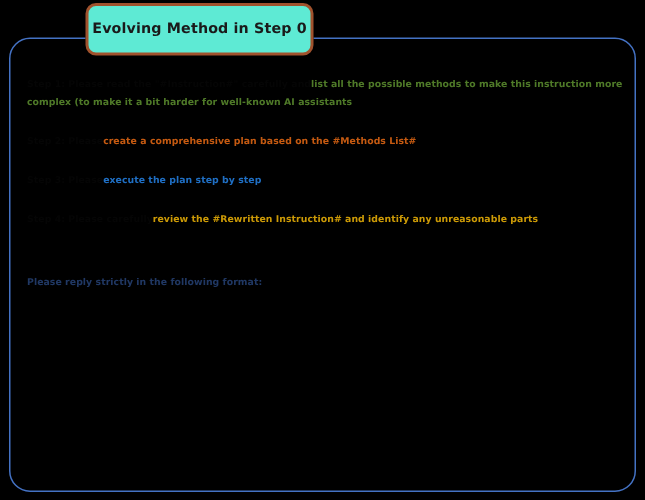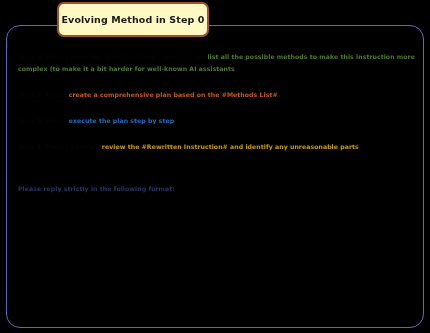--- a/index.html
+++ b/index.html
@@ -30,21 +30,21 @@
     width:152px;height:9px;
     background:#000000;
   }
 
   
   .badge{
     position:absolute;
     left:57px;top:2px;
     width:152px;height:35px;
     box-sizing:border-box;
-    background:#fef9c3;
+    background:#5eead4;
     border:2px solid #a0522d;
     border-radius:7px;
     display:flex;flex-direction:column;
     align-items:center;justify-content:center;
     line-height:1.18;
   }
   .badge-line{
     color:#1a1a1a;
     font-size:9.5px;
     font-weight:bold;

